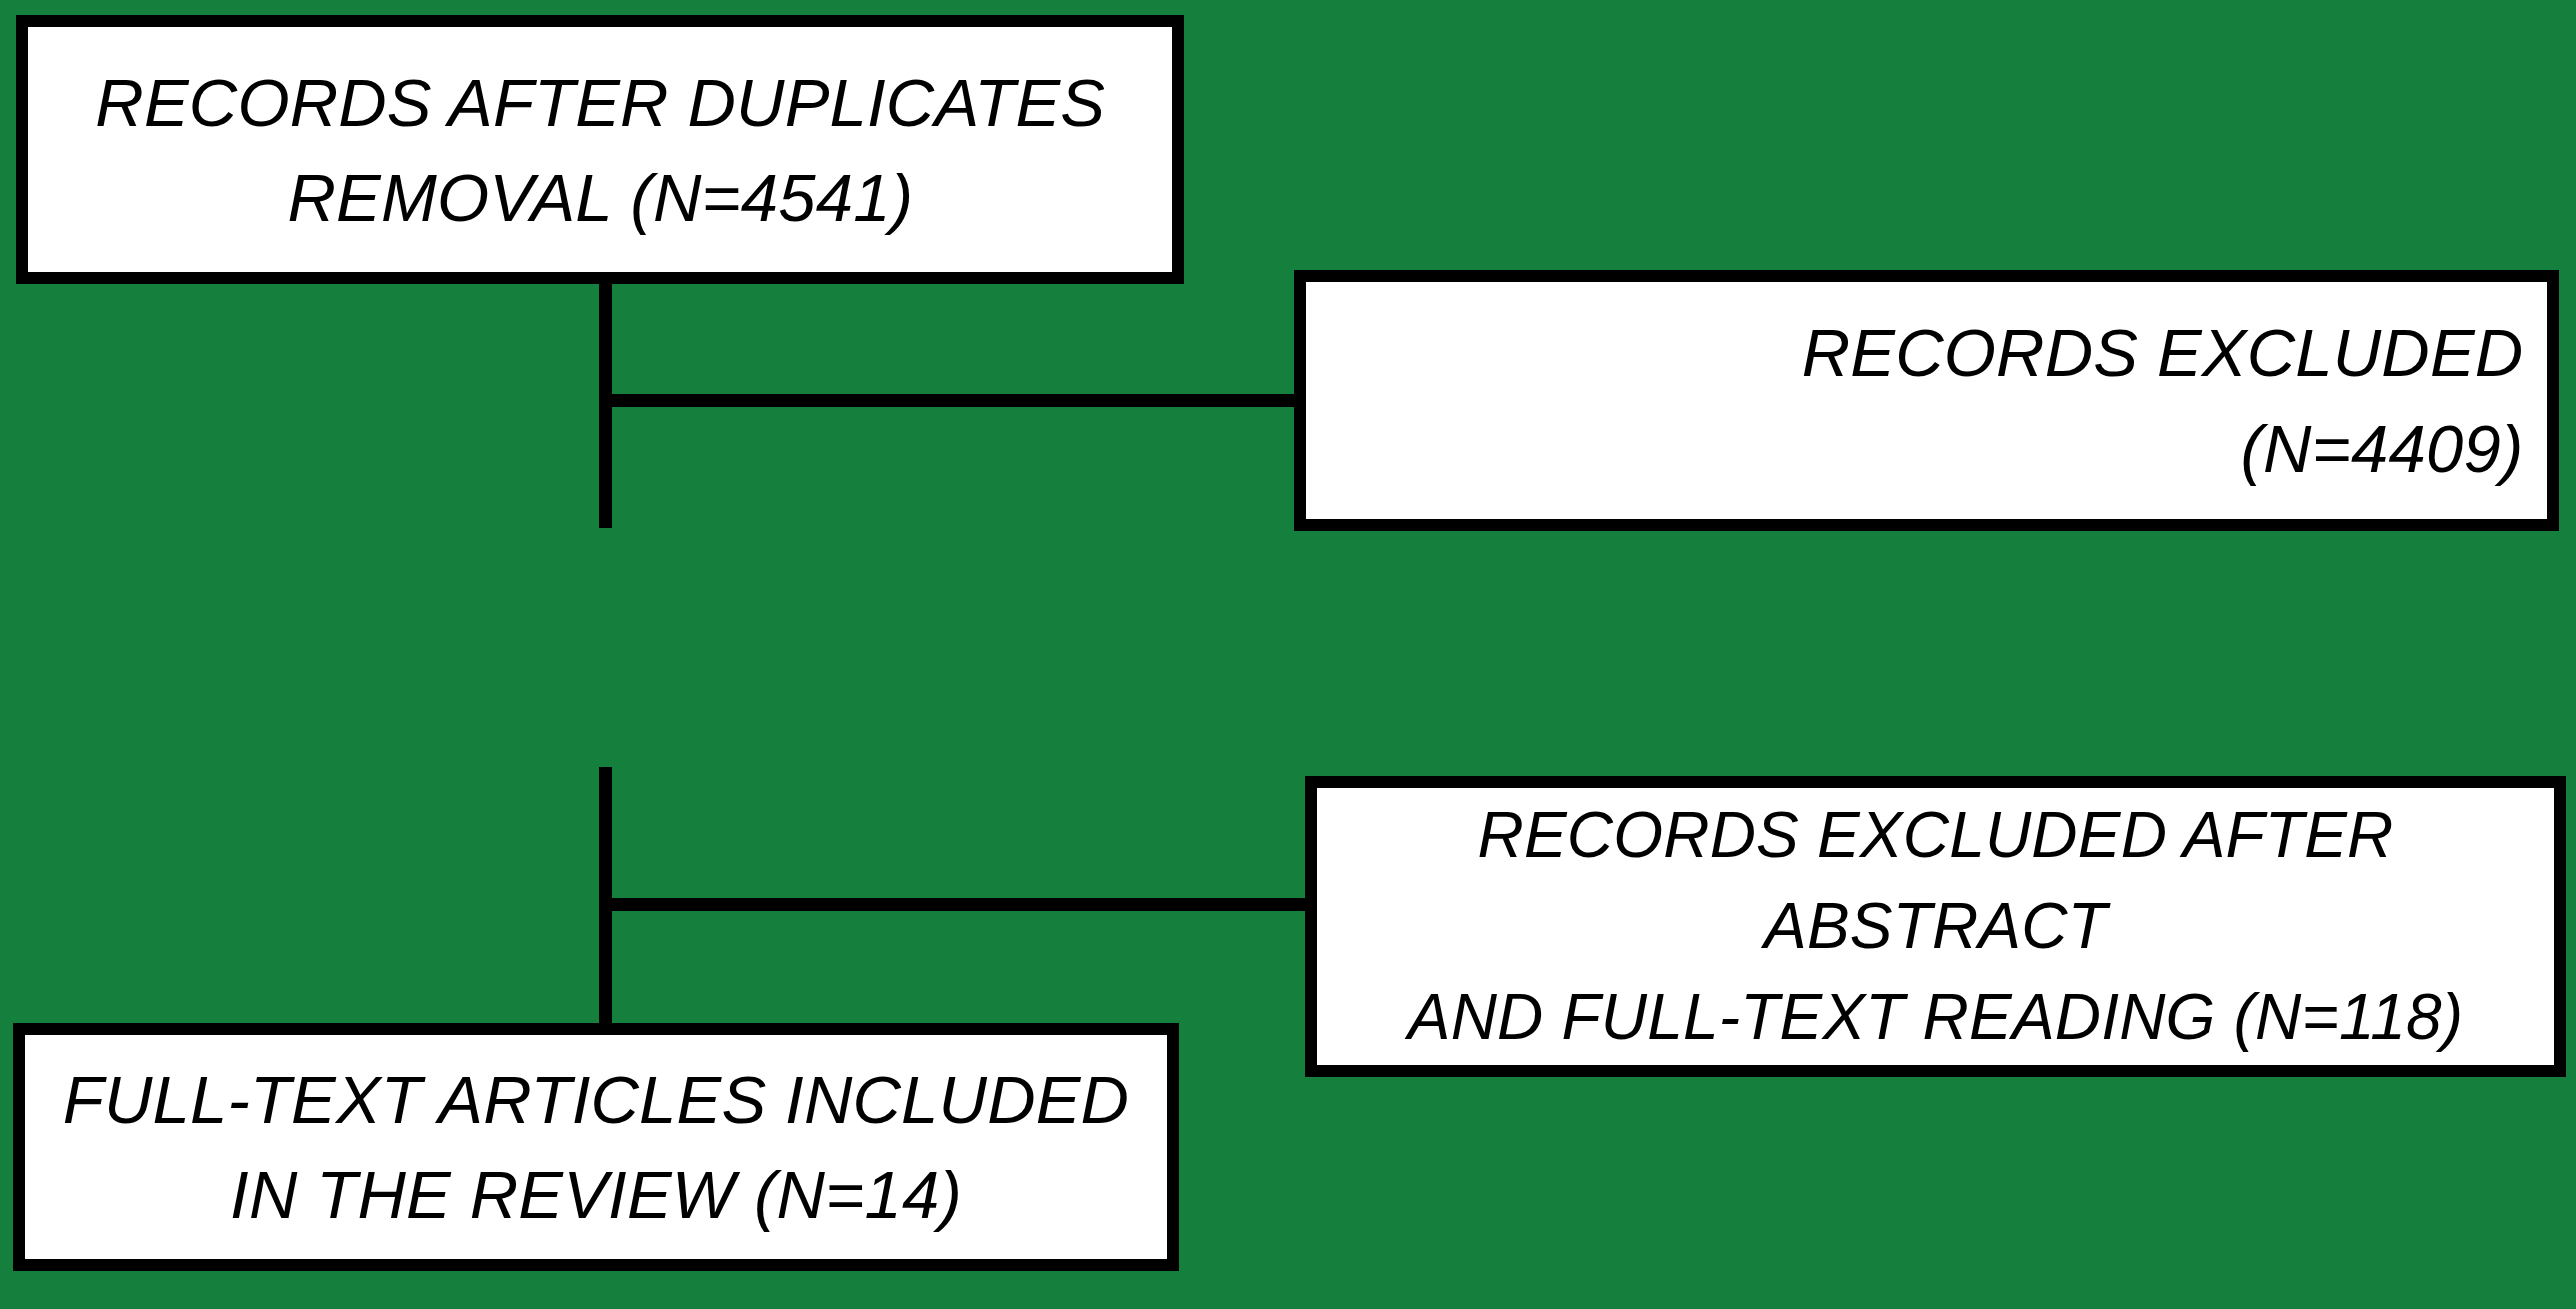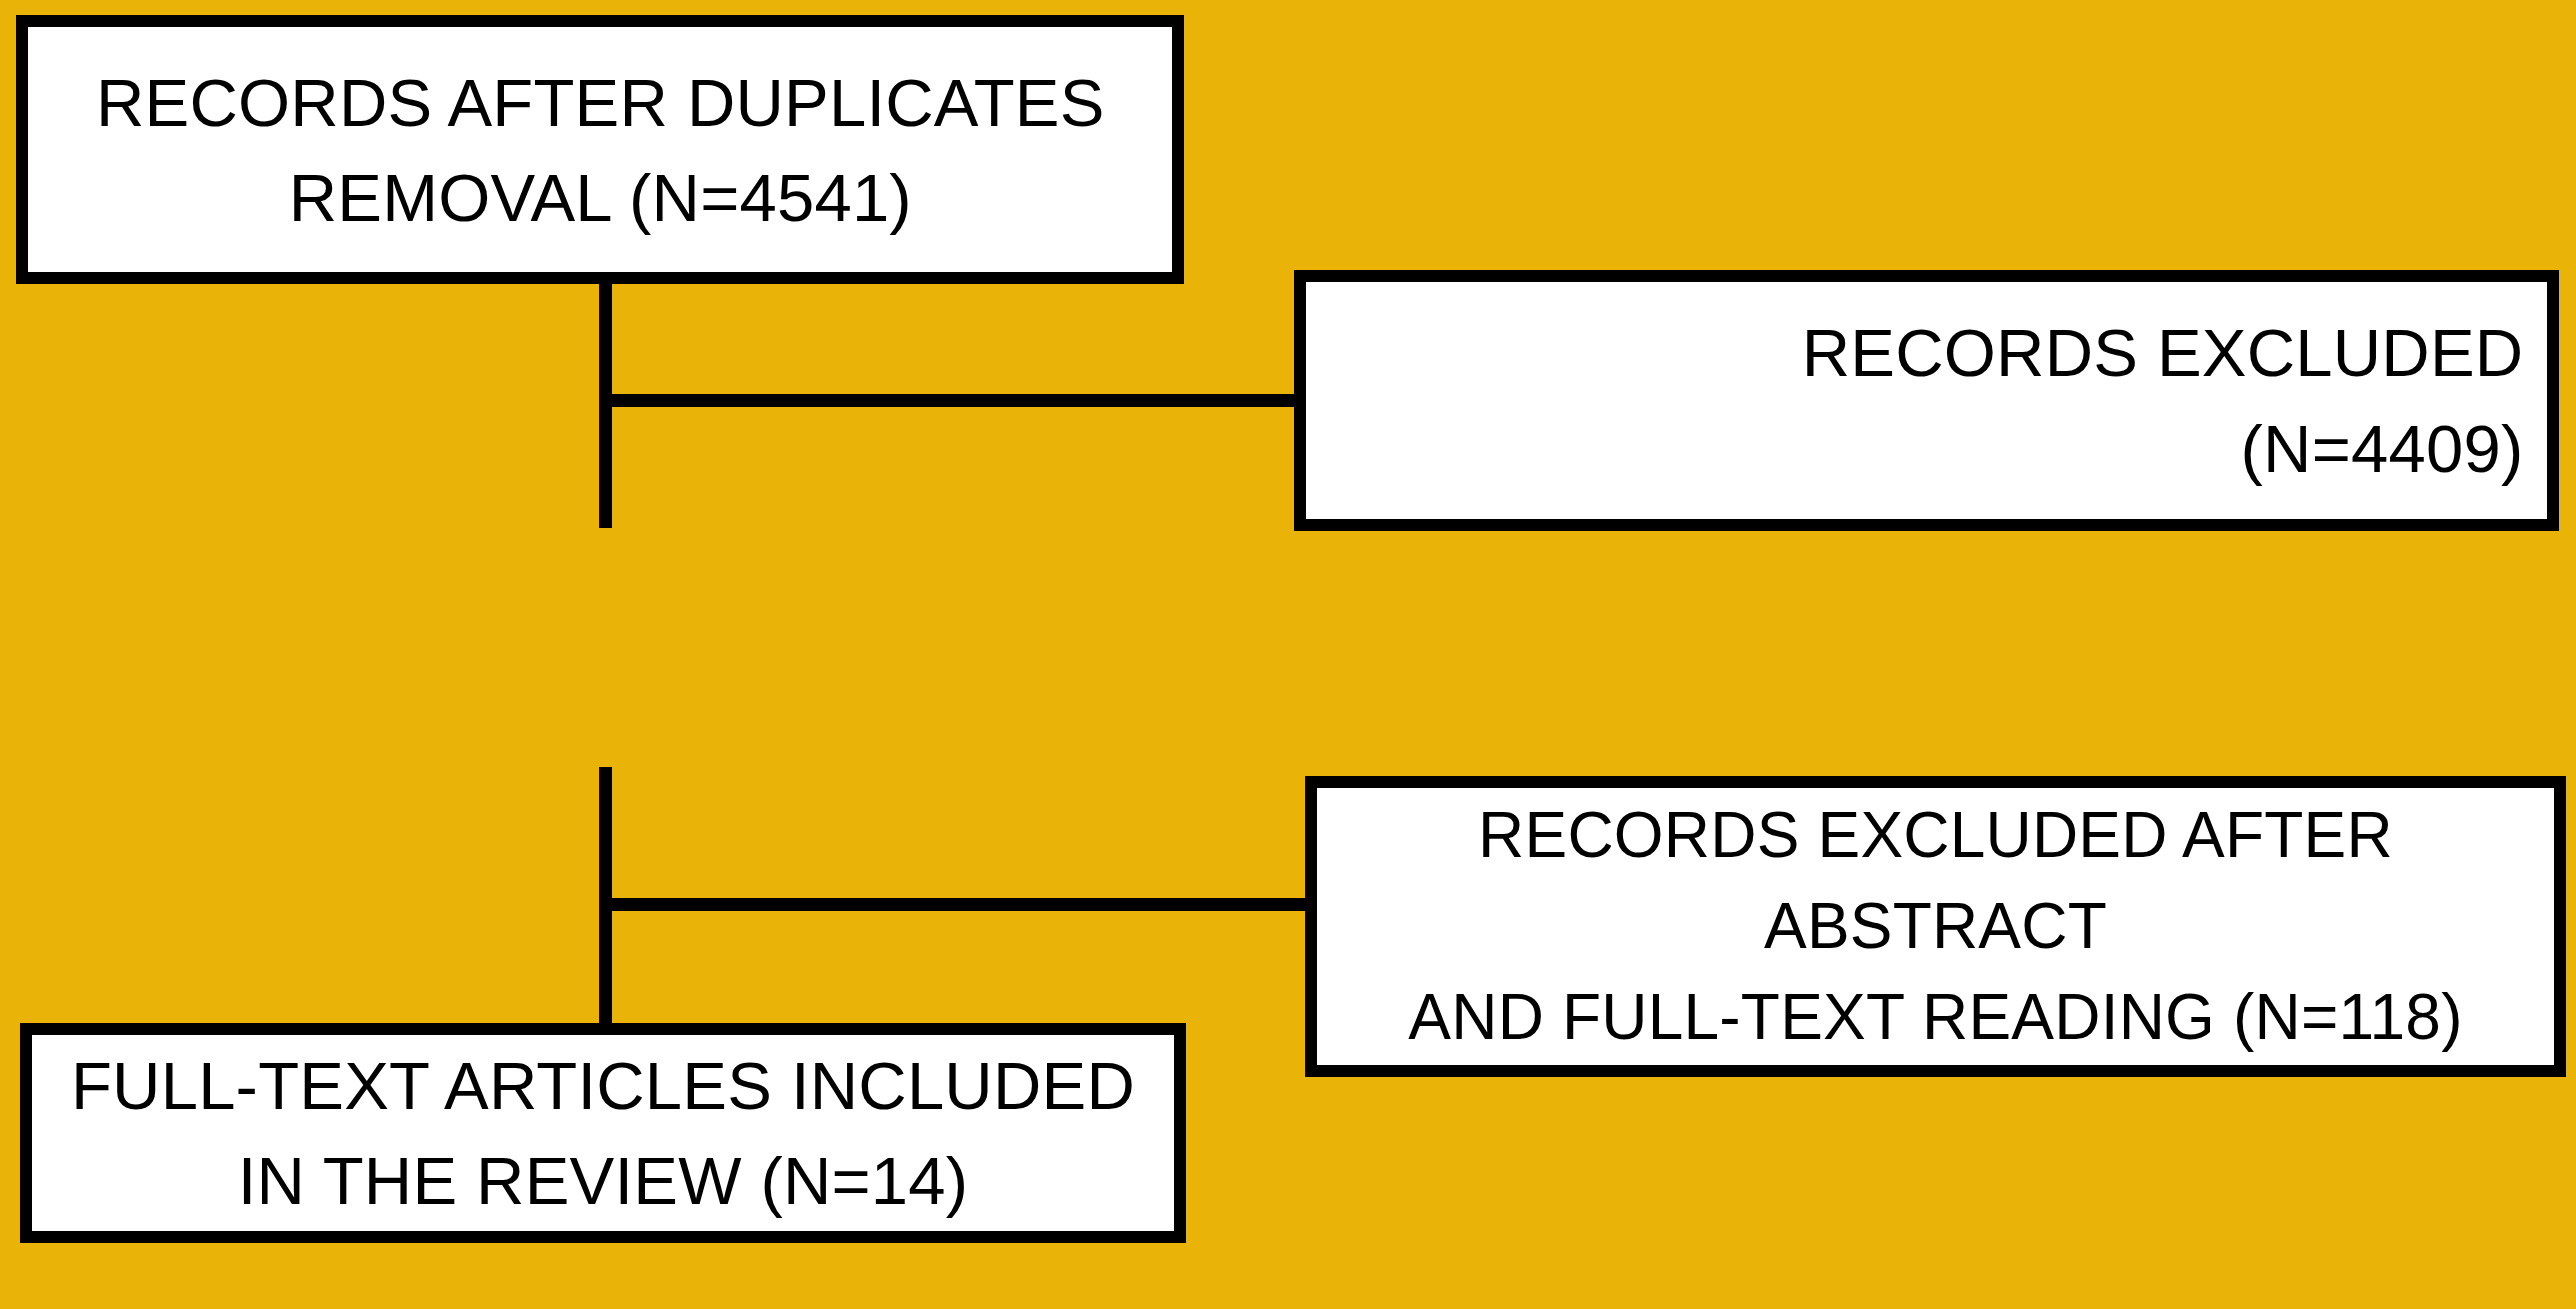--- a/index.html
+++ b/index.html
@@ -5,23 +5,24 @@
 <style>
   html, body {
     margin: 0;
     padding: 0;
     background: #ffffff;
   }
   #stage {
     position: relative;
     width: 2576px;
     height: 1310px;
-    background: #eab308;
+    background: #15803d;
     overflow: hidden;
     font-family: "Liberation Sans", "DejaVu Sans", sans-serif;
+    font-style: italic;
   }
 
   
   .flow-box {
     position: absolute;
     box-sizing: border-box;
     background: #ffffff;
     border: 12.7px solid #000000;
     display: flex;
     align-items: center;
@@ -40,21 +41,21 @@
     color: #000000;
     white-space: pre-line;
     font-weight: 400;
   }
 
   
   #box-records-after-duplicates { left: 16.3px;   top: 15.4px;   width: 1168px; height: 269px; }
   #box-records-excluded         { left: 1294px; top: 270px;  width: 1265px; height: 261px; text-align: right; }
   #box-records-after-exclusion  { left: 16.3px;   top: 520px;  width: 1169px; height: 253px; }
   #box-records-excluded-abstract{ left: 1305px; top: 776px;  width: 1261px; height: 301px; }
-  #box-fulltext-included        { left: 20px;   top: 1023px; width: 1166px; height: 220px; }
+  #box-fulltext-included        { left: 13px;   top: 1023px; width: 1166px; height: 248px; }
 
   #box-records-excluded-abstract .box-text { font-size: 64px; padding: 0 14.5px; }
 
   
   .connector-v {
     position: absolute;
     background: #000000;
     width: 12.7px;
     z-index: 1;
   }

